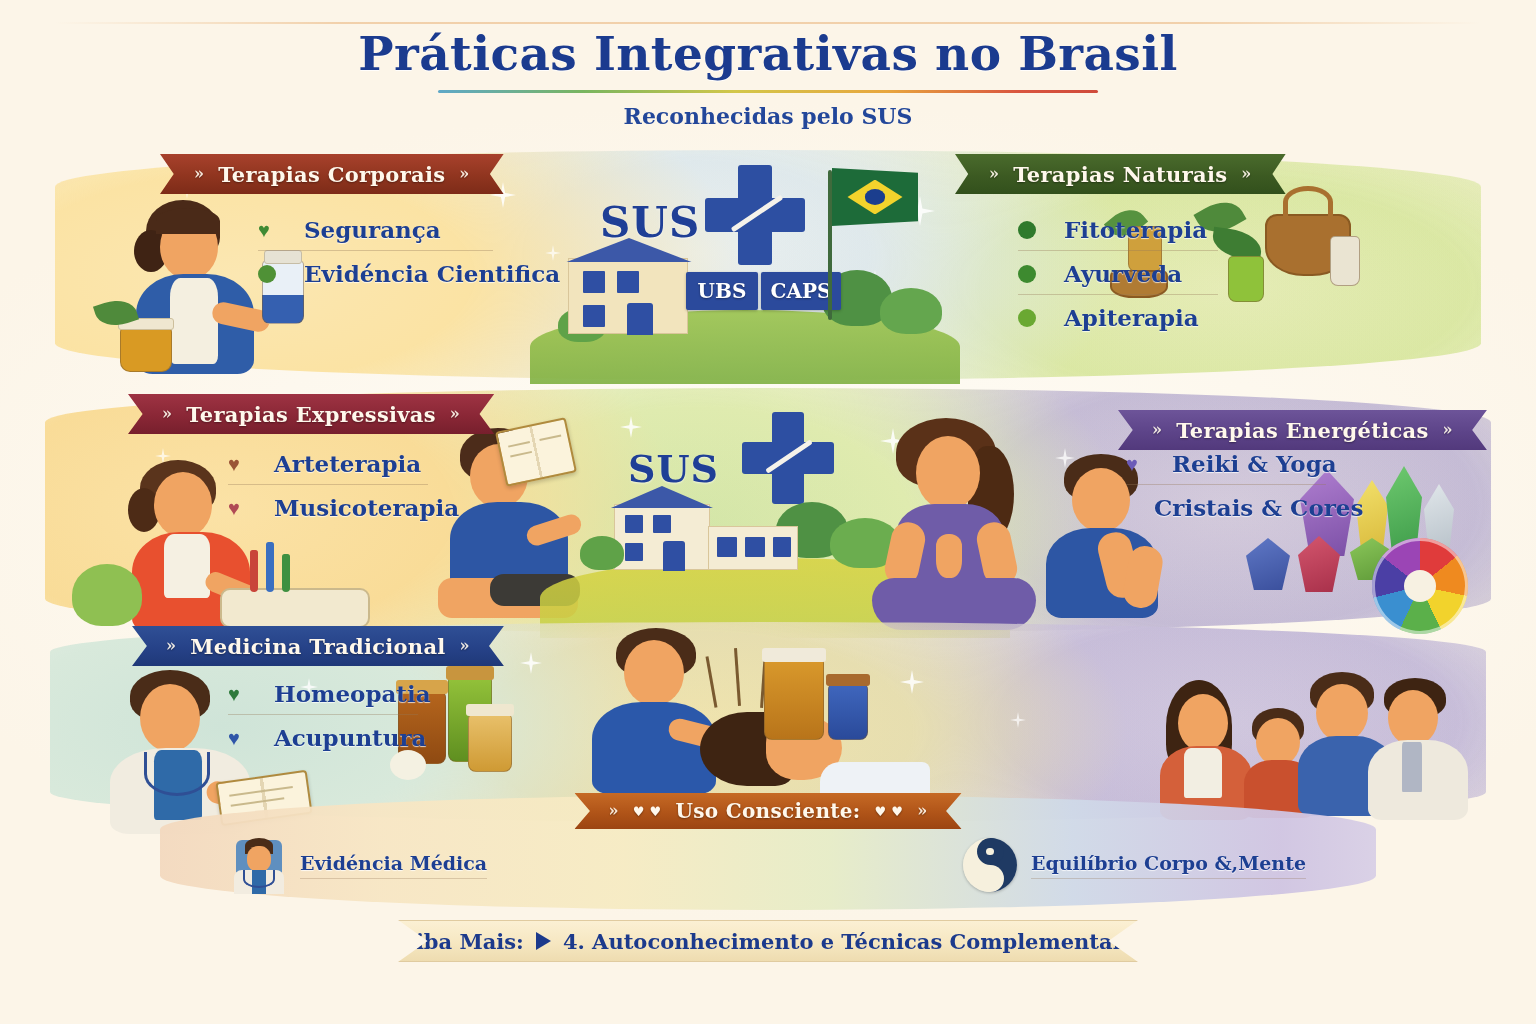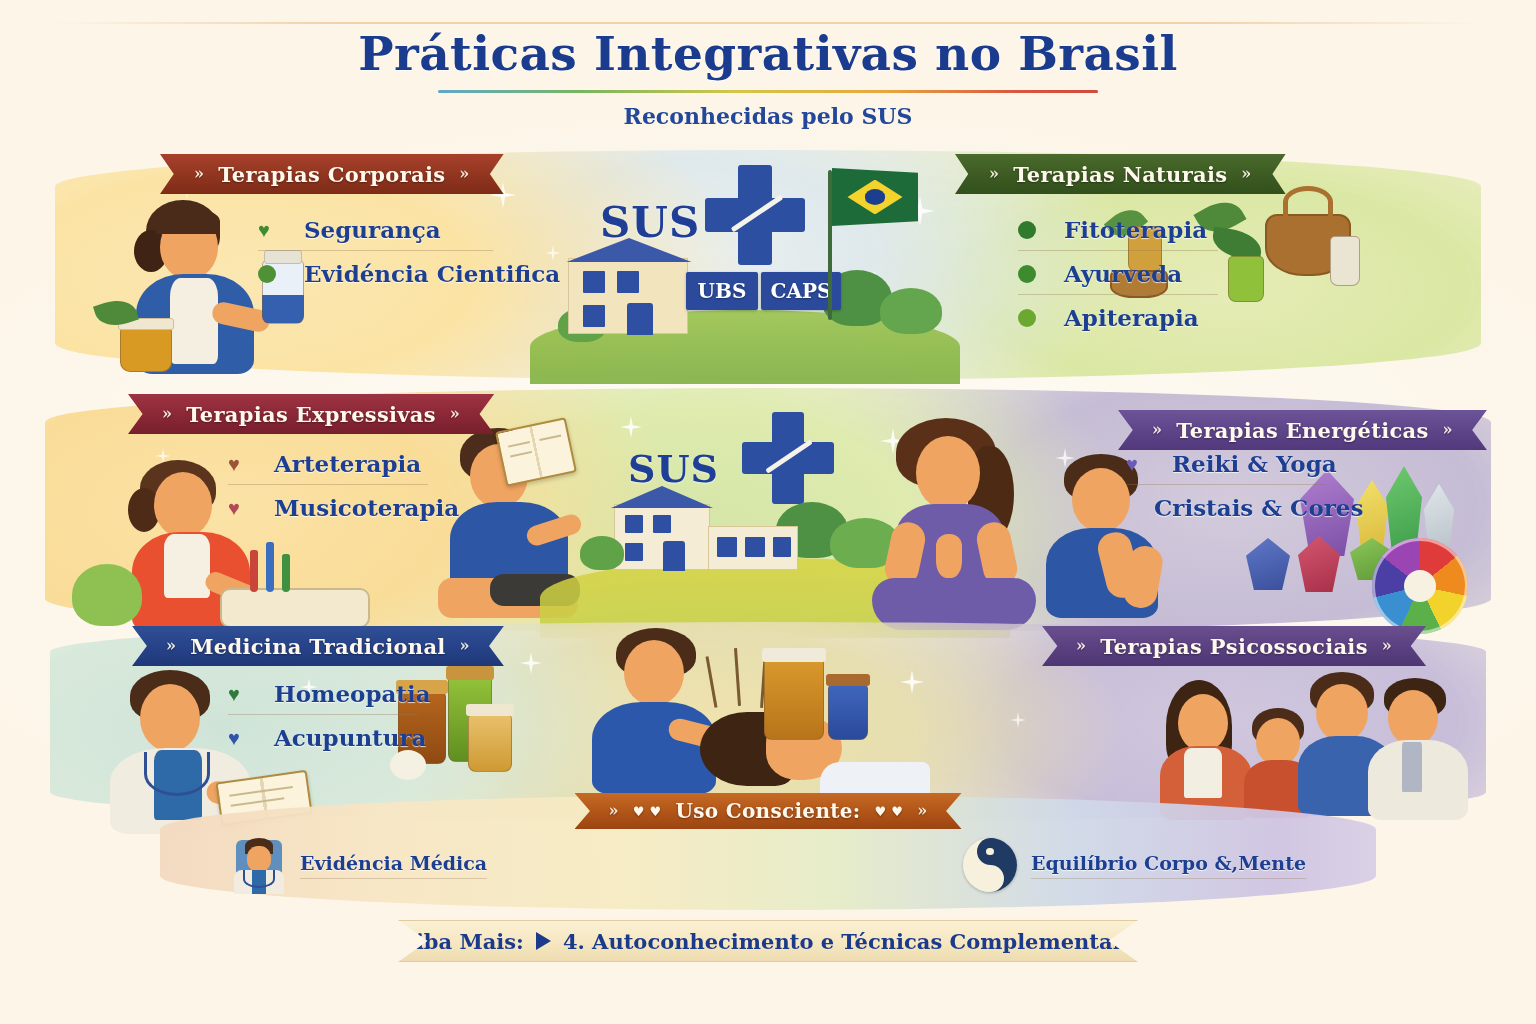--- a/index.html
+++ b/index.html
@@ -653,23 +653,20 @@
     <div class="person" style="left:1368px;top:56px;width:110px;height:142px;">
       <div class="p-hair" style="left:16px;top:0;width:62px;height:40px;background:#3e2412;"></div>
       <div class="p-head" style="left:20px;top:12px;width:50px;height:56px;"></div>
       <div class="p-body" style="left:0px;top:62px;width:100px;height:80px;background:#eee9dd;"></div>
       <div class="p-body" style="left:34px;top:64px;width:20px;height:50px;background:#b0b6c4;border-radius:10% 10% 4% 4%;"></div>
     </div>
 
     <div class="ribbon rb-blue wing" style="left:132px;top:4px;">
       <span>Medicina Tradicional</span>
     </div>
-    <div class="ribbon rb-violet wing" style="left:1042px;top:4px;">
-      <span>Terapias Psicossociais</span>
-    </div>
 
     <div class="topic-list" style="left:228px;top:54px;width:190px;">
       <div class="topic-row">
         <span class="bullet heart" style="color:#2f7a3c;"></span>
         <span class="topic-label">Homeopatia</span>
       </div>
       <div class="topic-row">
         <span class="bullet heart" style="color:#2f55a8;"></span>
         <span class="topic-label">Acupuntura</span>
       </div>

